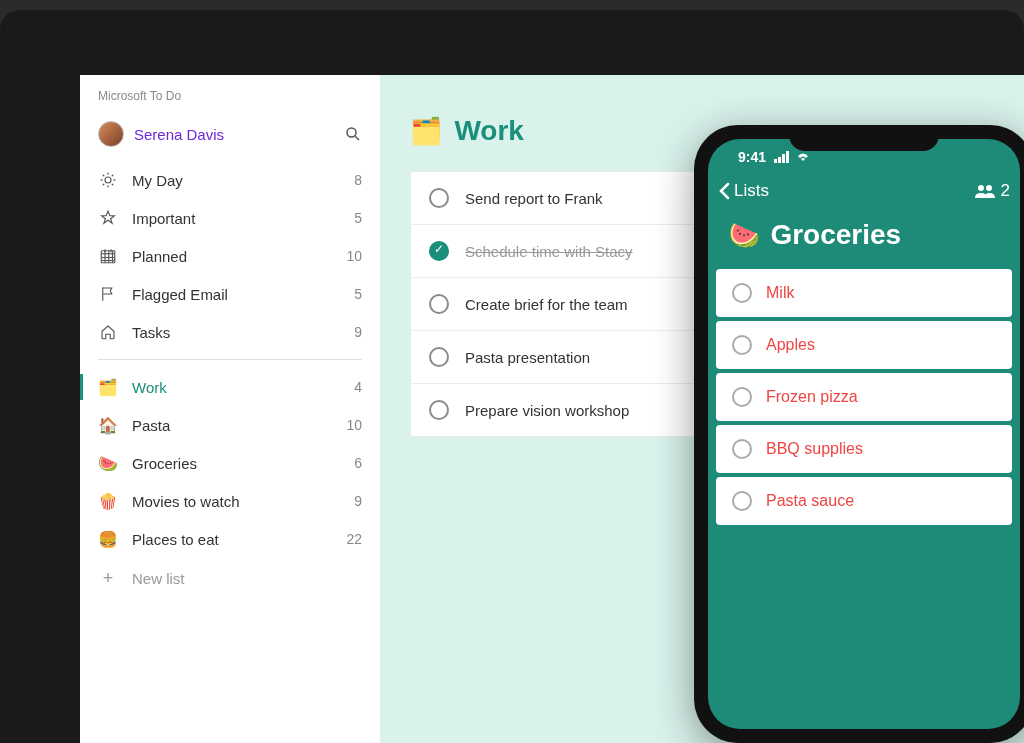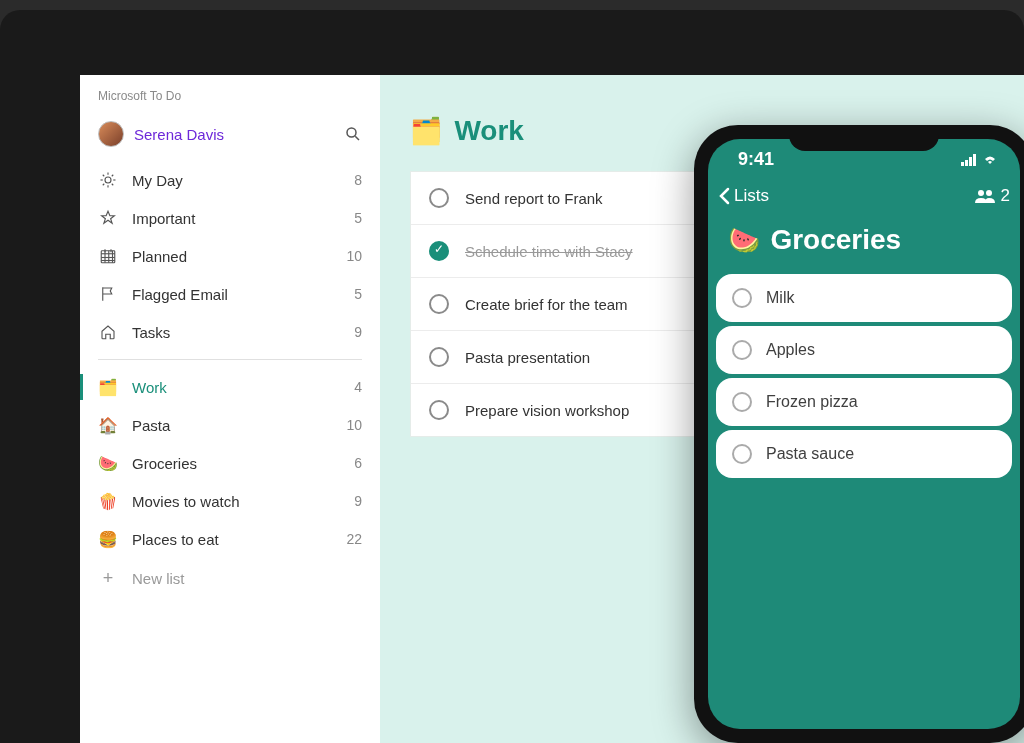--- a/index.html
+++ b/index.html
@@ -181,25 +181,24 @@
   position: absolute;
   top: 0; left: 50%;
   transform: translateX(-50%);
   width: 150px; height: 26px;
   background: #111;
   border-radius: 0 0 16px 16px;
   z-index: 10;
 }
 .status-bar {
   display: flex;
-  justify-content: space-between;
   align-items: center;
   padding: 10px 22px 4px 30px;
   color: #fff;
-  font-size: 18px;
+  font-size: 14px;
   font-weight: 600;
   gap: 8px;
 }
 .status-right { display: flex; gap: 5px; align-items: center; }
 .phone-nav {
   display: flex;
   padding: 12px 10px;
   color: #fff;
   font-size: 17px;
 }
@@ -215,27 +214,27 @@
 .phone-title h2 {
   color: #fff;
   font-size: 28px;
   font-weight: 700;
 }
 .phone-tasks {
   padding: 0 8px;
 }
 .phone-task {
   background: #fff;
-  border-radius: 16px;
+  border-radius: 4px;
   margin-bottom: 4px;
   padding: 14px 16px;
   display: flex;
   align-items: center;
   font-size: 16px;
-  color: #404040;
+  color: #ef4444;
   cursor: pointer;
 }
 .phone-task .circle {
   border-color: #aaa;
   margin-right: 14px;
 }
 svg { display: block; }
 </style>
 </head>
 <body>
@@ -434,17 +433,21 @@
         <div class="phone-task">
           <span class="circle"></span>
           <span>Apples</span>
         </div>
         <div class="phone-task">
           <span class="circle"></span>
           <span>Frozen pizza</span>
         </div>
         <div class="phone-task">
           <span class="circle"></span>
+          <span>BBQ supplies</span>
+        </div>
+        <div class="phone-task">
+          <span class="circle"></span>
           <span>Pasta sauce</span>
         </div>
       </div>
   </div>
 </div>
 
 </body></html>

